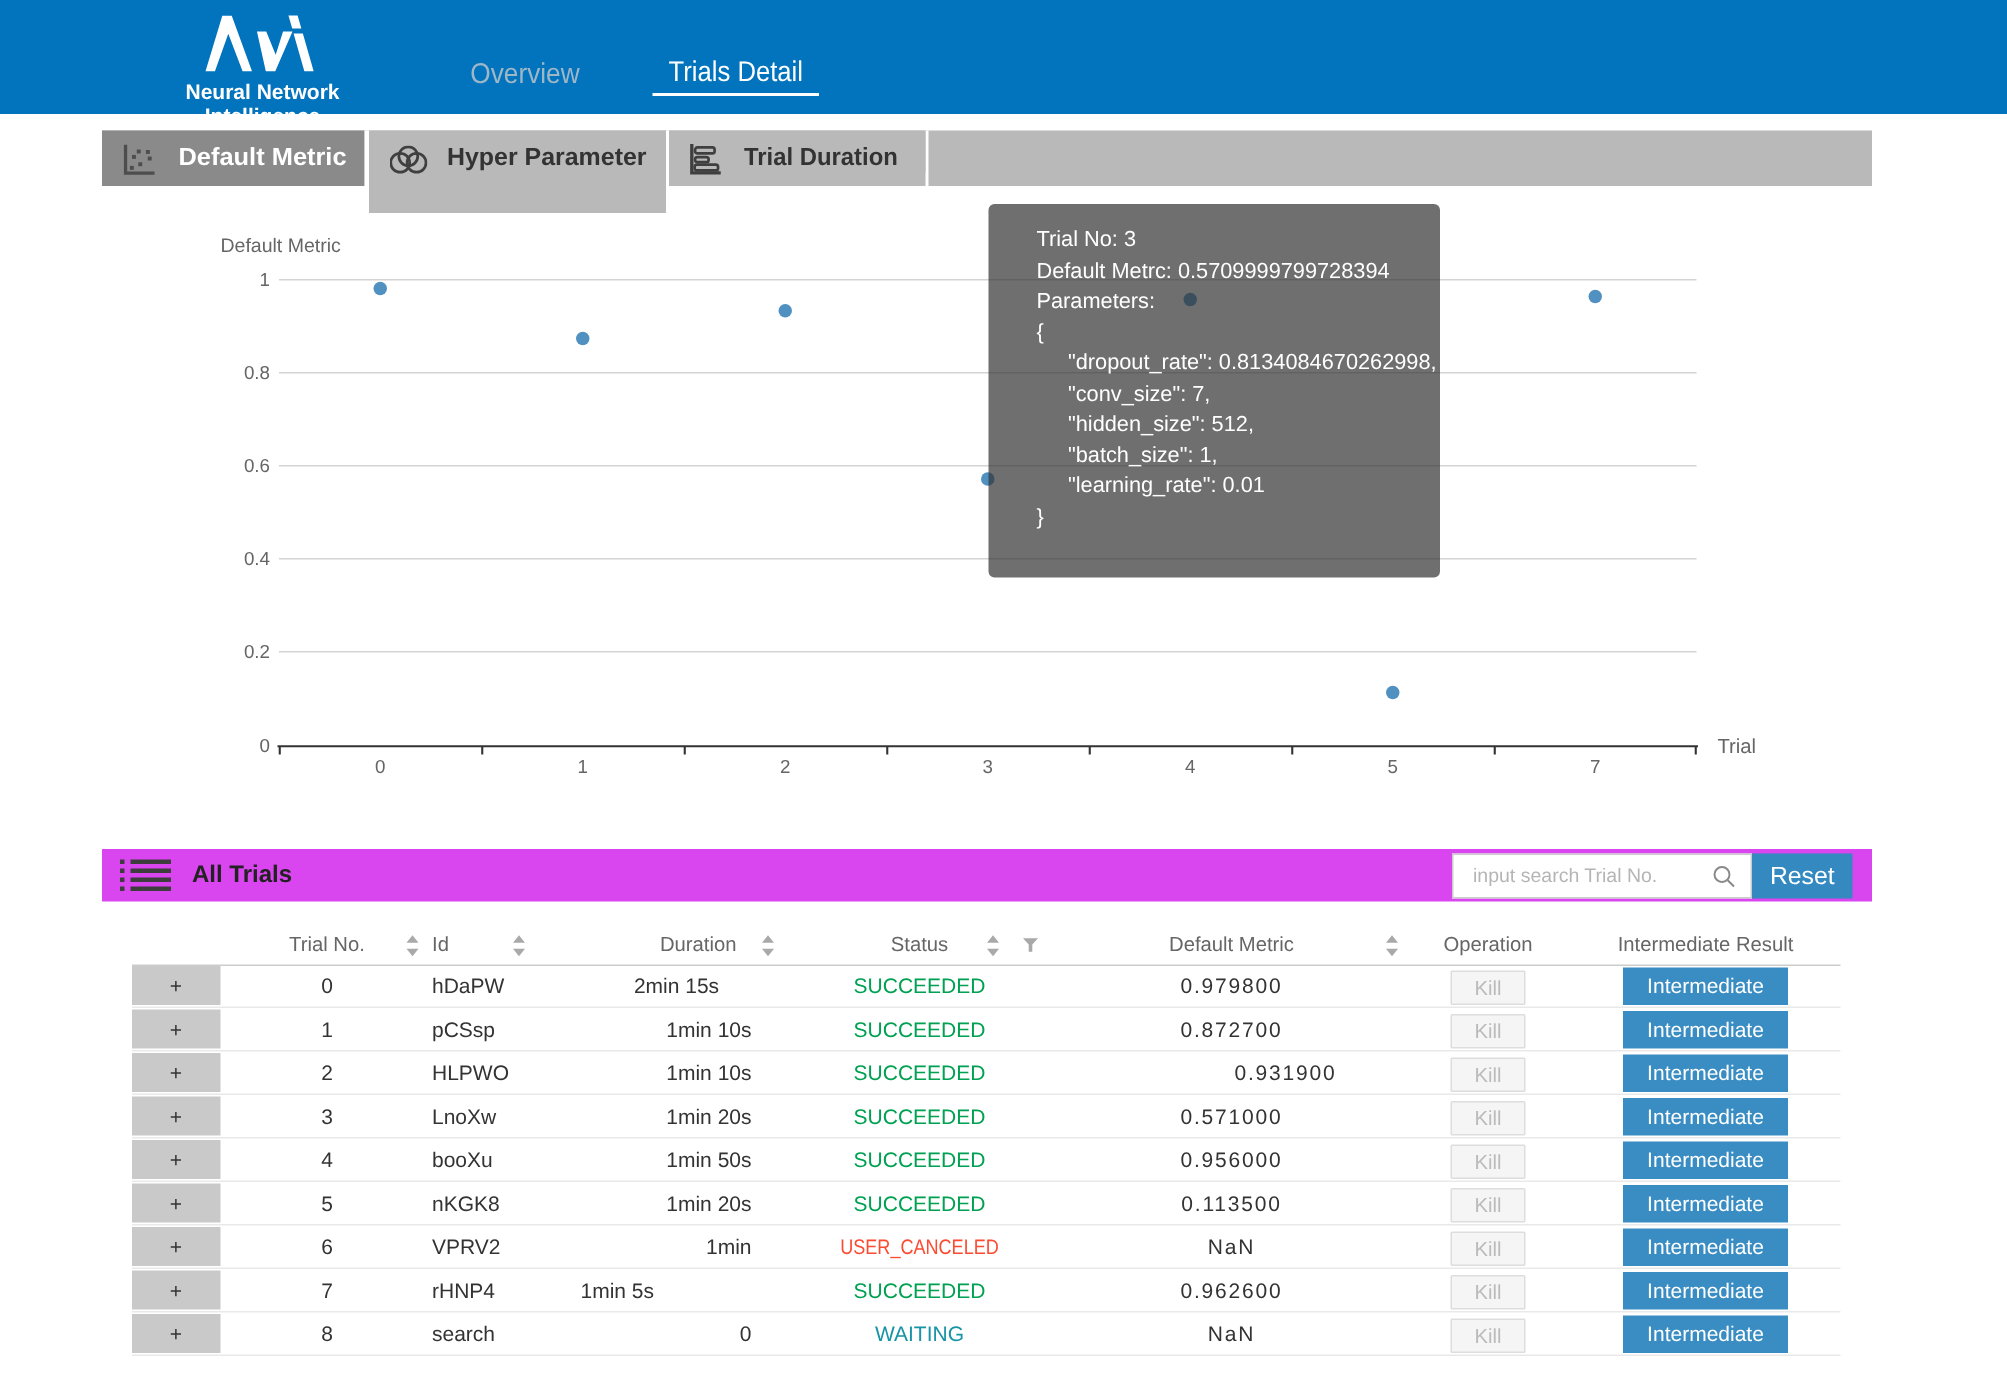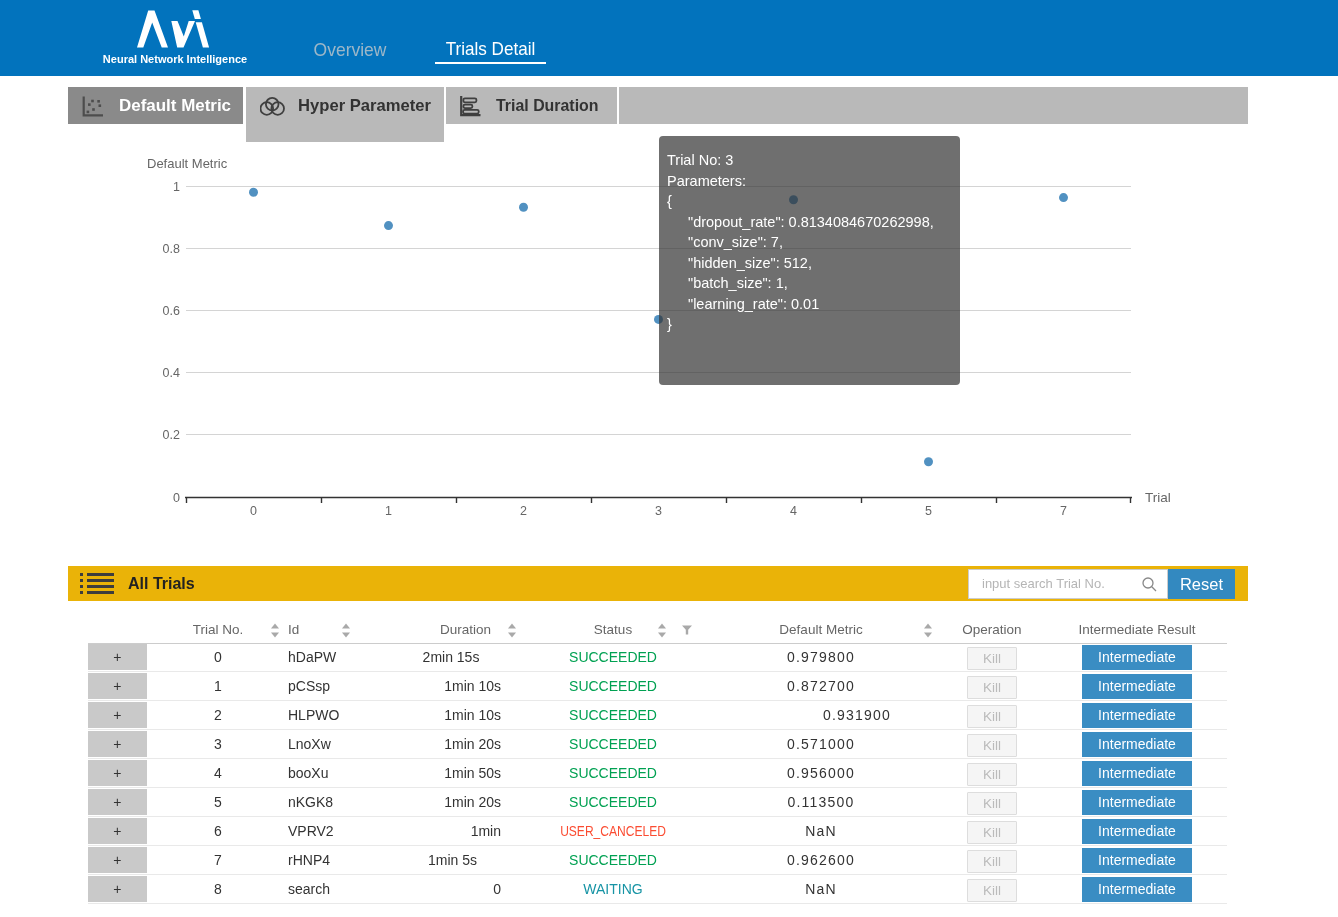--- a/index.html
+++ b/index.html
@@ -12,21 +12,21 @@
 
 <div class="abs" style="left:0;top:0;width:1338px;height:76px;background:#0273bd">
   <svg class="abs" style="left:121px;top:10px" width="90" height="38" viewBox="0 0 90 38">
     <g fill="#ffffff">
       <polygon points="16,37.5 27.2,0.5 33.5,0.5 47,37.5 40.7,37.5 31.2,12.5 22.3,37.5"></polygon>
       <polygon points="50.3,11 56.5,11 62.8,26.5 67.7,11 74,11 62.5,37.5 56.2,37.5"></polygon>
       <polygon points="71.3,0.3 77.4,0.3 79.9,9 73.8,9"></polygon>
       <polygon points="74.7,12.3 80.9,12.3 88.1,37.5 81.9,37.5"></polygon>
     </g>
   </svg>
-  <div class="abs" style="left:93px;top:53px;width:164px;text-align:center;color:#fff;font-size:11px;font-weight:bold;">Neural Network Intelligence</div>
+  <div class="abs" style="left:93px;top:53px;width:164px;text-align:center;color:#fff;font-size:14px;font-weight:bold;">Neural Network Intelligence</div>
   <div class="abs" style="left:300px;top:38.5px;width:100px;text-align:center;color:#9db7c8;font-size:19px;transform:scaleX(0.92)">Overview</div>
   <div class="abs" style="left:435px;top:37.5px;width:111px;text-align:center;color:#fff;font-size:19px;transform:scaleX(0.9)">Trials Detail</div>
   <div class="abs" style="left:435px;top:62.2px;width:111px;height:2.2px;background:#fff"></div>
 </div>
 
 <div class="abs" style="left:68px;top:87px;width:1180px;height:37.3px;background:#b9b9b9">
   <div class="abs" style="left:0;top:0;width:175px;height:37.3px;background:#8a8a8a;color:#fff">
     <svg class="abs" style="left:14px;top:7.5px" width="22" height="23" viewBox="0 0 22 23">
       <path d="M1.7 1.5 V20.4 H21" stroke="#4d4d4d" stroke-width="2.2" fill="none"></path>
       <g fill="#4d4d4d">
@@ -106,33 +106,34 @@
     <circle cx="253.5" cy="192.3" r="4.5"></circle>
     <circle cx="388.5" cy="225.6" r="4.5"></circle>
     <circle cx="523.5" cy="207.2" r="4.5"></circle>
     <circle cx="658.5" cy="319.4" r="4.5"></circle>
     <circle cx="793.5" cy="199.7" r="4.5"></circle>
     <circle cx="928.5" cy="461.7" r="4.5"></circle>
     <circle cx="1063.5" cy="197.6" r="4.5"></circle>
   </g>
 </svg>
 
-<div class="abs" style="left:659px;top:136px;width:301px;height:249px;border-radius:4px;background:rgba(50,50,50,0.7);color:#fff;font-size:14.5px;line-height:20.5px;padding:14px 0 0 8px;white-space:nowrap">
+<div class="abs" style="left:659px;top:136px;width:301px;height:249px;border-radius:4px;background:rgba(50,50,50,0.7);color:#fff;font-size:14.5px;line-height:20.5px;padding:14px 0 0 32px;white-space:nowrap">
   <div>Trial No: 3</div>
+  <div>Default Metrc: 0.5709999799728394</div>
   <div>Parameters:</div>
   <div>{</div>
   <div style="padding-left:21px">"dropout_rate": 0.8134084670262998,</div>
   <div style="padding-left:21px">"conv_size": 7,</div>
   <div style="padding-left:21px">"hidden_size": 512,</div>
   <div style="padding-left:21px">"batch_size": 1,</div>
   <div style="padding-left:21px">"learning_rate": 0.01</div>
   <div>}</div>
 </div>
 
-<div class="abs" style="left:68px;top:566px;width:1180px;height:35px;background:#eab308">
+<div class="abs" style="left:68px;top:566px;width:1180px;height:35px;background:#d946ef">
   <svg class="abs" style="left:12px;top:6px" width="34" height="23" viewBox="0 0 34 23">
     <g fill="#3d3d3d">
       <rect x="0" y="1" width="3" height="3"></rect>
           <rect x="0" y="7" width="3" height="3"></rect>
           <rect x="0" y="13" width="3" height="3"></rect>
           <rect x="0" y="19" width="3" height="3"></rect>
       <rect x="7" y="1" width="27" height="3"></rect>
           <rect x="7" y="7" width="27" height="3"></rect>
           <rect x="7" y="13" width="27" height="3"></rect>
           <rect x="7" y="19" width="27" height="3"></rect>
@@ -249,21 +250,21 @@
   <div class="abs" style="left:543px;top:0;width:140px;text-align:center;line-height:29px;color:#fb4c32;transform:scaleX(0.86)">USER_CANCELED</div>
   <div class="abs" style="left:751px;top:0;width:140px;text-align:center;line-height:29px;letter-spacing:1.2px">NaN</div>
   <div class="abs" style="left:967px;top:4px;width:50px;height:23px;background:#f5f5f5;border:1px solid #ddd;border-radius:1px;text-align:center;line-height:21px;font-size:13.5px;color:#bbb">Kill</div>
   <div class="abs" style="left:1082px;top:2.5px;width:110px;height:25px;background:#3a8dc3;text-align:center;line-height:25px;font-size:14px;color:#fff">Intermediate</div>
   <div class="abs" style="left:88px;top:28.5px;width:1139px;height:1px;background:#e9e9e9"></div>
 </div>
 <div class="abs" style="left:0;top:845.5px;width:1338px;height:29px;font-size:14px;color:#333">
   <div class="abs" style="left:88px;top:1.5px;width:58.5px;height:26px;background:#c9c9c9;text-align:center;line-height:26px;font-size:14px">+</div>
   <div class="abs" style="left:188px;top:0;width:60px;text-align:center;line-height:29px">7</div>
   <div class="abs" style="left:288px;top:0;line-height:29px">rHNP4</div>
-  <div class="abs" style="left:377px;top:0;width:100px;text-align:right;line-height:29px">1min 5s</div>
+  <div class="abs" style="left:387px;top:0;width:100px;line-height:29px">1min 5s</div>
   <div class="abs" style="left:543px;top:0;width:140px;text-align:center;line-height:29px;color:#00a152">SUCCEEDED</div>
   <div class="abs" style="left:751px;top:0;width:140px;text-align:center;line-height:29px;letter-spacing:1.2px">0.962600</div>
   <div class="abs" style="left:967px;top:4px;width:50px;height:23px;background:#f5f5f5;border:1px solid #ddd;border-radius:1px;text-align:center;line-height:21px;font-size:13.5px;color:#bbb">Kill</div>
   <div class="abs" style="left:1082px;top:2.5px;width:110px;height:25px;background:#3a8dc3;text-align:center;line-height:25px;font-size:14px;color:#fff">Intermediate</div>
   <div class="abs" style="left:88px;top:28.5px;width:1139px;height:1px;background:#e9e9e9"></div>
 </div>
 <div class="abs" style="left:0;top:874.5px;width:1338px;height:29px;font-size:14px;color:#333">
   <div class="abs" style="left:88px;top:1.5px;width:58.5px;height:26px;background:#c9c9c9;text-align:center;line-height:26px;font-size:14px">+</div>
   <div class="abs" style="left:188px;top:0;width:60px;text-align:center;line-height:29px">8</div>
   <div class="abs" style="left:288px;top:0;line-height:29px">search</div>

